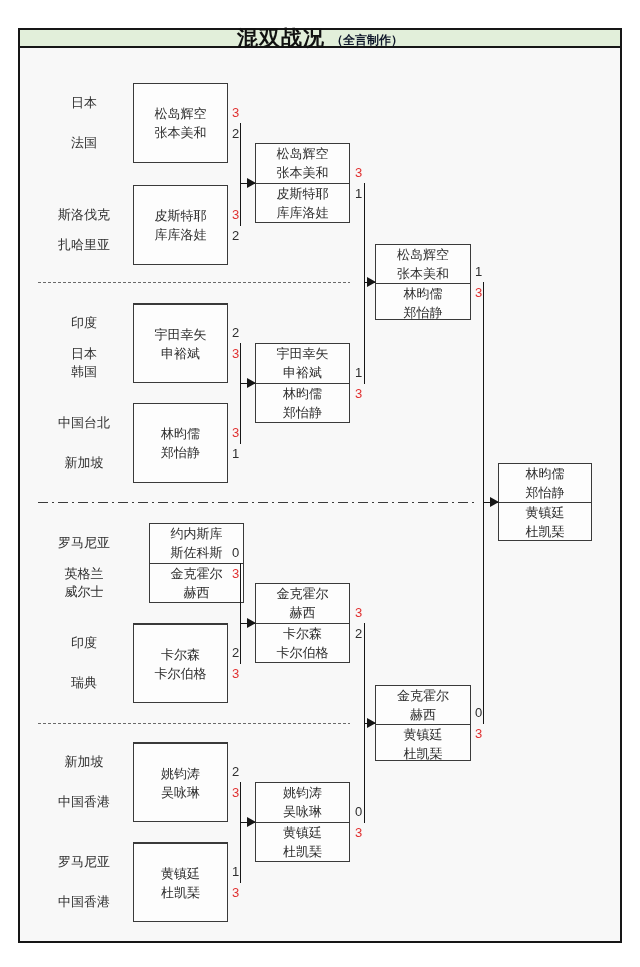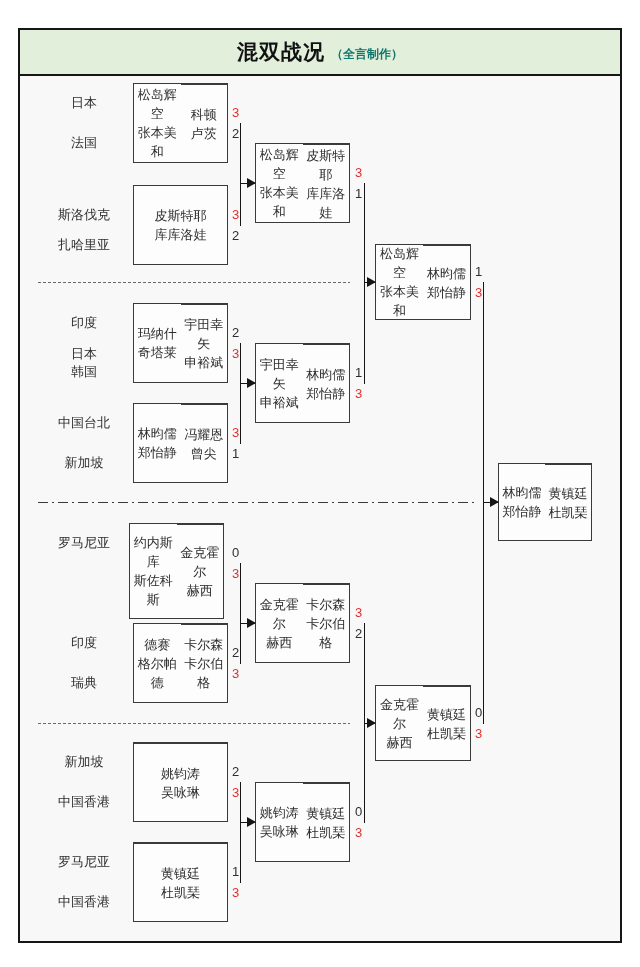--- a/index.html
+++ b/index.html
@@ -1,25 +1,25 @@
 <!DOCTYPE html>
 <html><head>
 <meta charset="utf-8">
 <style>
   *{margin:0;padding:0;box-sizing:border-box}
   html,body{width:640px;height:967px;background:#ffffff;
     font-family:"Liberation Sans","DejaVu Sans",sans-serif;color:#2e2e2e;overflow:hidden}
   #page{position:relative;width:640px;height:967px}
   .abs{position:absolute}
   #frame{left:18px;top:28px;width:604px;height:915px;border:2px solid #161616;background:#f8f8f8}
-  #titlebar{left:18px;top:28px;width:604px;height:48px;background:#e2efda;border:2px solid #161616;
+  #titlebar{left:18px;top:28px;width:604px;height:20px;background:#e2efda;border:2px solid #161616;
     display:flex;align-items:center;justify-content:center;gap:6px}
   #title-main{font-size:21px;font-weight:bold;color:#111;letter-spacing:1px}
-  #title-credit{font-size:12px;font-weight:bold;color:#0f766e;padding-top:4px}
-  .match{width:95px;border:1px solid #3a3a3a;background:#fdfdfd;display:flex;flex-direction:row}
+  #title-credit{font-size:12px;font-weight:bold;color:#0f172a;padding-top:4px}
+  .match{width:95px;border:1px solid #3a3a3a;background:#fdfdfd;display:flex;flex-direction:column}
   .team{flex:1;display:flex;flex-direction:column;align-items:center;justify-content:center;
     font-size:13px;line-height:19px;text-align:center}
   .team.tb{border-top:1px solid #3a3a3a}
   .country{left:36px;width:96px;text-align:center;font-size:13px;line-height:18px}
   .country span{display:block}
   .score{font-size:13px;line-height:19px;width:16px;text-align:left;color:#2e2e2e}
   .score.win{color:#e03030}
   .vline{width:1px;background:#161616}
   .hline{height:1px;background:#161616}
   .arrow{width:0;height:0;border-left:9px solid #161616;border-top:5px solid transparent;border-bottom:5px solid transparent}
@@ -63,20 +63,24 @@
   </div>
   <div class="abs country" style="top:414px">
       <span>中国台北</span>
     </div>
   <div class="abs country" style="top:454px">
       <span>新加坡</span>
     </div>
   <div class="abs country" style="top:534px">
       <span>罗马尼亚</span>
     </div>
+  <div class="abs country" style="top:565px">
+    <span>英格兰</span>
+    <span>威尔士</span>
+  </div>
   <div class="abs country" style="top:634px">
       <span>印度</span>
     </div>
   <div class="abs country" style="top:674px">
       <span>瑞典</span>
     </div>
   <div class="abs country" style="top:753px">
       <span>新加坡</span>
     </div>
   <div class="abs country" style="top:793px">
@@ -87,66 +91,50 @@
     </div>
   <div class="abs country" style="top:893px">
       <span>中国香港</span>
     </div>
 
   <div class="abs match" style="left:133px;top:83px;height:80px">
     <div class="team">
         <span>松岛辉空</span>
         <span>张本美和</span>
       </div>
-    <div class="team tb">
-        <span>科顿</span>
-        <span>卢茨</span>
-      </div>
   </div>
   <div class="abs match" style="left:133px;top:185px;height:80px">
     <div class="team">
         <span>皮斯特耶</span>
         <span>库库洛娃</span>
       </div>
   </div>
   <div class="abs match" style="left:133px;top:303px;height:80px">
-    <div class="team">
-        <span>玛纳什</span>
-        <span>奇塔莱</span>
-      </div>
     <div class="team tb">
         <span>宇田幸矢</span>
         <span>申裕斌</span>
       </div>
   </div>
   <div class="abs match" style="left:133px;top:403px;height:80px">
     <div class="team">
         <span>林昀儒</span>
         <span>郑怡静</span>
       </div>
-    <div class="team tb">
-        <span>冯耀恩</span>
-        <span>曾尖</span>
-      </div>
-  </div>
-  <div class="abs match" style="left:129px;top:523px;height:96px">
+  </div>
+  <div class="abs match" style="left:149px;top:523px;height:80px">
     <div class="team">
         <span>约内斯库</span>
         <span>斯佐科斯</span>
       </div>
     <div class="team tb">
         <span>金克霍尔</span>
         <span>赫西</span>
       </div>
   </div>
   <div class="abs match" style="left:133px;top:623px;height:80px">
-    <div class="team">
-        <span>德赛</span>
-        <span>格尔帕德</span>
-      </div>
     <div class="team tb">
         <span>卡尔森</span>
         <span>卡尔伯格</span>
       </div>
   </div>
   <div class="abs match" style="left:133px;top:742px;height:80px">
     <div class="team tb">
         <span>姚钧涛</span>
         <span>吴咏琳</span>
       </div>

